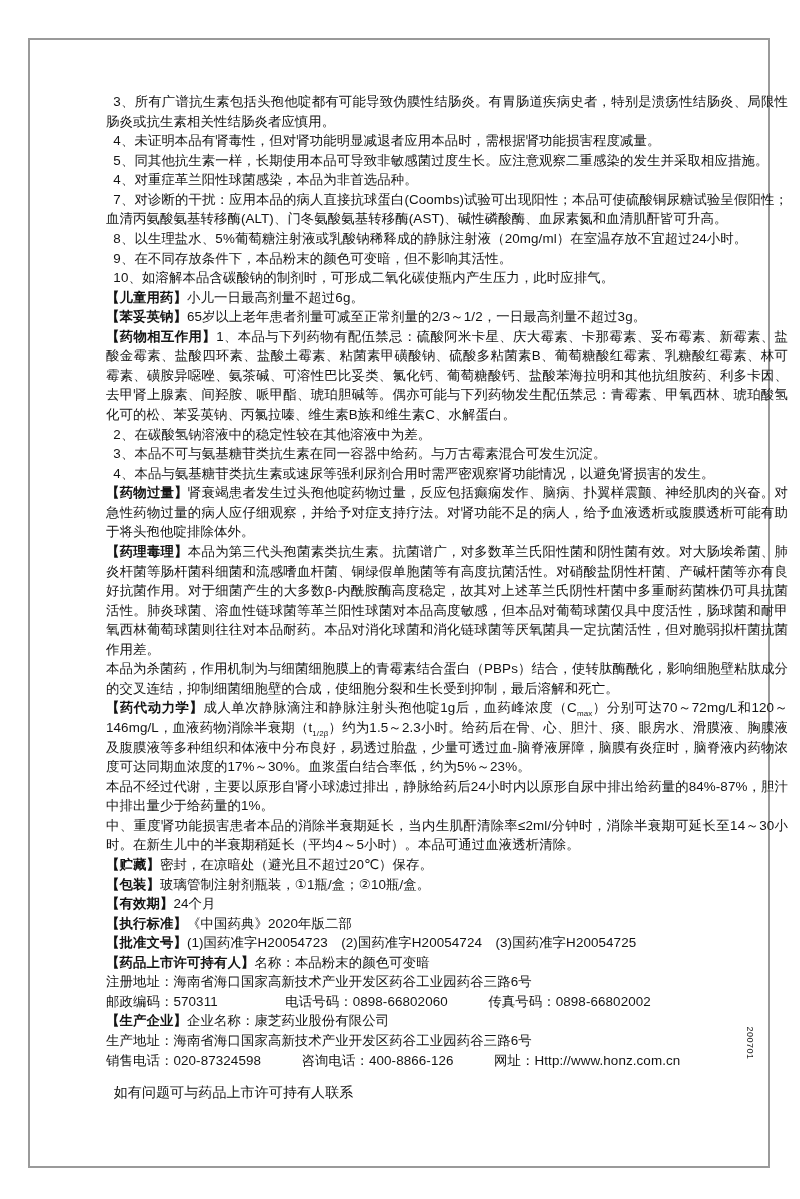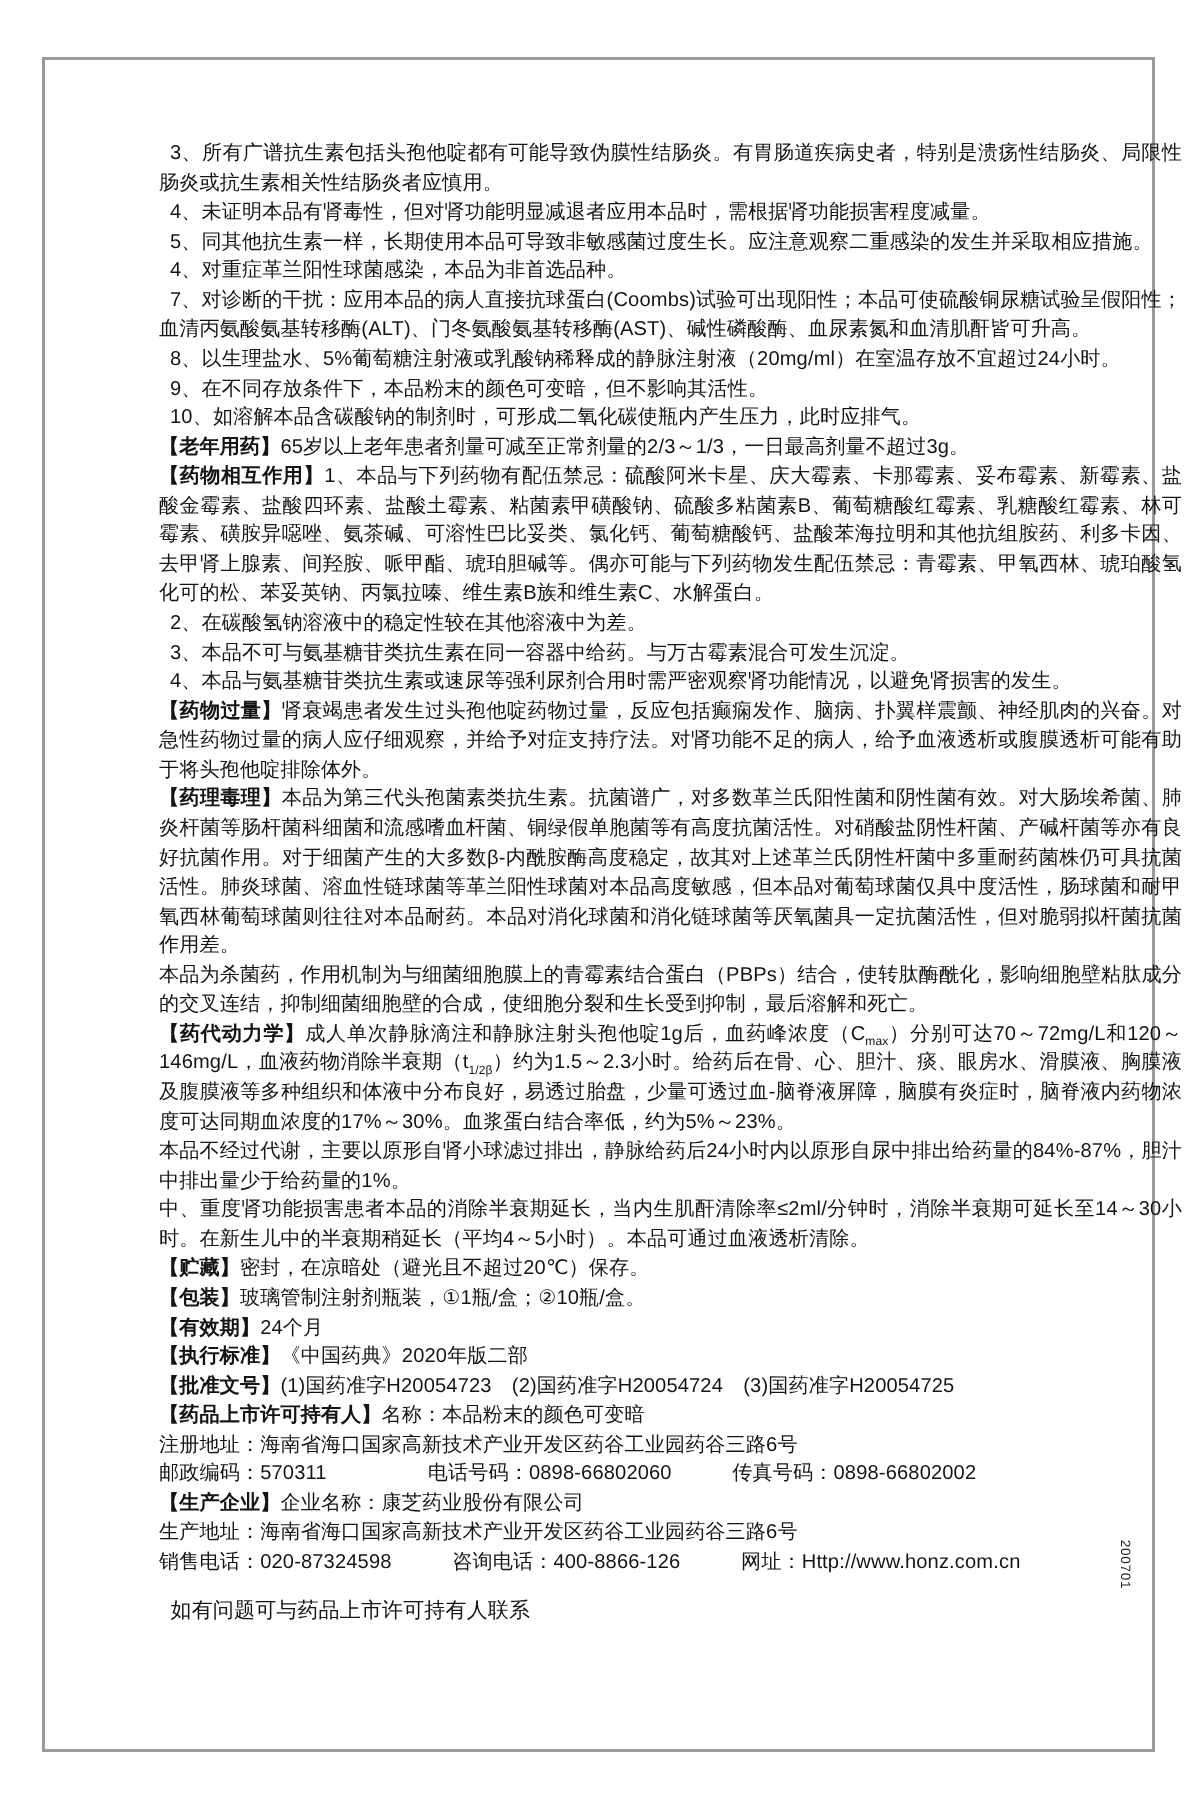--- a/index.html
+++ b/index.html
@@ -36,21 +36,22 @@
 <div class="sheet">
   <div class="doc" id="doc-body">
       <p class="num"><span>3、所有广谱抗生素包括头孢他啶都有可能导致伪膜性结肠炎。有胃肠道疾病史者，特别是溃疡性结肠炎、局限性肠炎或抗生素相关性结肠炎者应慎用。</span></p>
       <p class="num"><span>4、未证明本品有肾毒性，但对肾功能明显减退者应用本品时，需根据肾功能损害程度减量。</span></p>
       <p class="num"><span>5、同其他抗生素一样，长期使用本品可导致非敏感菌过度生长。应注意观察二重感染的发生并采取相应措施。</span></p>
       <p class="num"><span>4、对重症革兰阳性球菌感染，本品为非首选品种。</span></p>
       <p class="num"><span>7、对诊断的干扰：应用本品的病人直接抗球蛋白(Coombs)试验可出现阳性；本品可使硫酸铜尿糖试验呈假阳性；血清丙氨酸氨基转移酶(ALT)、门冬氨酸氨基转移酶(AST)、碱性磷酸酶、血尿素氮和血清肌酐皆可升高。</span></p>
       <p class="num"><span>8、以生理盐水、5%葡萄糖注射液或乳酸钠稀释成的静脉注射液（20mg/ml）在室温存放不宜超过24小时。</span></p>
       <p class="num"><span>9、在不同存放条件下，本品粉末的颜色可变暗，但不影响其活性。</span></p>
       <p class="num"><span>10、如溶解本品含碳酸钠的制剂时，可形成二氧化碳使瓶内产生压力，此时应排气。</span></p>
-      <p><b>【老年用药】</b><span>65岁以上老年患者剂量可减至正常剂量的2/3～1/3，一日最高剂量不超过3g。</span></p>
+      <p><b>【儿童用药】</b><span>小儿一日最高剂量不超过6g。</span></p>
+      <p><b>【苯妥英钠】</b><span>65岁以上老年患者剂量可减至正常剂量的2/3～1/2，一日最高剂量不超过3g。</span></p>
       <p><b>【药物相互作用】</b><span>1、本品与下列药物有配伍禁忌：硫酸阿米卡星、庆大霉素、卡那霉素、妥布霉素、新霉素、盐酸金霉素、盐酸四环素、盐酸土霉素、粘菌素甲磺酸钠、硫酸多粘菌素B、葡萄糖酸红霉素、乳糖酸红霉素、林可霉素、磺胺异噁唑、氨茶碱、可溶性巴比妥类、氯化钙、葡萄糖酸钙、盐酸苯海拉明和其他抗组胺药、利多卡因、去甲肾上腺素、间羟胺、哌甲酯、琥珀胆碱等。偶亦可能与下列药物发生配伍禁忌：青霉素、甲氧西林、琥珀酸氢化可的松、苯妥英钠、丙氯拉嗪、维生素B族和维生素C、水解蛋白。</span></p>
       <p class="num"><span>2、在碳酸氢钠溶液中的稳定性较在其他溶液中为差。</span></p>
       <p class="num"><span>3、本品不可与氨基糖苷类抗生素在同一容器中给药。与万古霉素混合可发生沉淀。</span></p>
       <p class="num"><span>4、本品与氨基糖苷类抗生素或速尿等强利尿剂合用时需严密观察肾功能情况，以避免肾损害的发生。</span></p>
       <p><b>【药物过量】</b><span>肾衰竭患者发生过头孢他啶药物过量，反应包括癫痫发作、脑病、扑翼样震颤、神经肌肉的兴奋。对急性药物过量的病人应仔细观察，并给予对症支持疗法。对肾功能不足的病人，给予血液透析或腹膜透析可能有助于将头孢他啶排除体外。</span></p>
       <p><b>【药理毒理】</b><span>本品为第三代头孢菌素类抗生素。抗菌谱广，对多数革兰氏阳性菌和阴性菌有效。对大肠埃希菌、肺炎杆菌等肠杆菌科细菌和流感嗜血杆菌、铜绿假单胞菌等有高度抗菌活性。对硝酸盐阴性杆菌、产碱杆菌等亦有良好抗菌作用。对于细菌产生的大多数β-内酰胺酶高度稳定，故其对上述革兰氏阴性杆菌中多重耐药菌株仍可具抗菌活性。肺炎球菌、溶血性链球菌等革兰阳性球菌对本品高度敏感，但本品对葡萄球菌仅具中度活性，肠球菌和耐甲氧西林葡萄球菌则往往对本品耐药。本品对消化球菌和消化链球菌等厌氧菌具一定抗菌活性，但对脆弱拟杆菌抗菌作用差。</span></p>
       <p><span>本品为杀菌药，作用机制为与细菌细胞膜上的青霉素结合蛋白（PBPs）结合，使转肽酶酰化，影响细胞壁粘肽成分的交叉连结，抑制细菌细胞壁的合成，使细胞分裂和生长受到抑制，最后溶解和死亡。</span></p>
       <p><b>【药代动力学】</b><span>成人单次静脉滴注和静脉注射头孢他啶1g后，血药峰浓度（C<sub>max</sub>）分别可达70～72mg/L和120～146mg/L，血液药物消除半衰期（t<sub>1/2β</sub>）约为1.5～2.3小时。给药后在骨、心、胆汁、痰、眼房水、滑膜液、胸膜液及腹膜液等多种组织和体液中分布良好，易透过胎盘，少量可透过血-脑脊液屏障，脑膜有炎症时，脑脊液内药物浓度可达同期血浓度的17%～30%。血浆蛋白结合率低，约为5%～23%。</span></p>
       <p><span>本品不经过代谢，主要以原形自肾小球滤过排出，静脉给药后24小时内以原形自尿中排出给药量的84%-87%，胆汁中排出量少于给药量的1%。</span></p>
       <p><span>中、重度肾功能损害患者本品的消除半衰期延长，当内生肌酐清除率≤2ml/分钟时，消除半衰期可延长至14～30小时。在新生儿中的半衰期稍延长（平均4～5小时）。本品可通过血液透析清除。</span></p>

